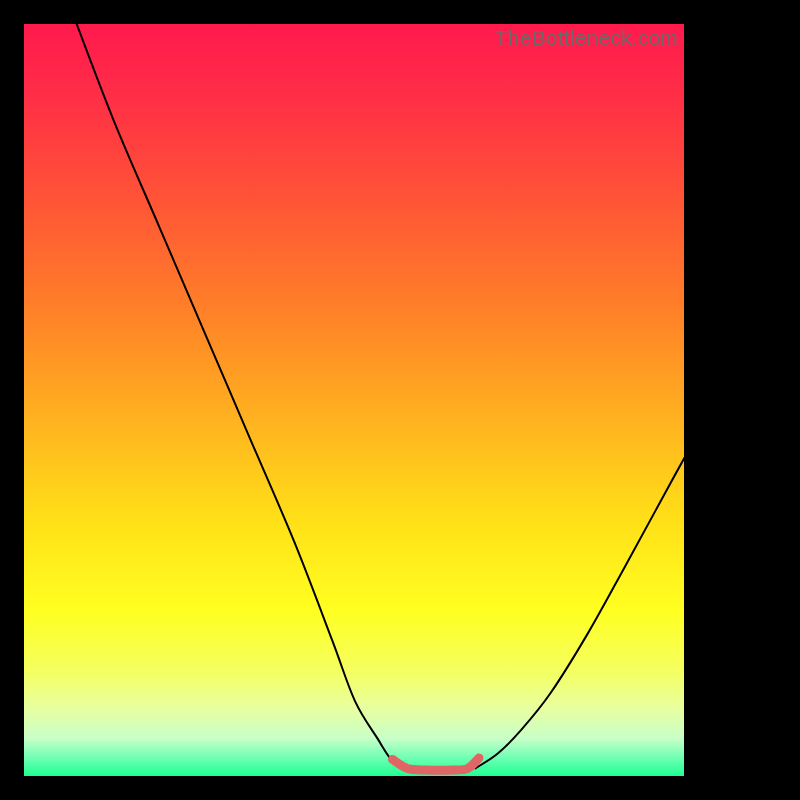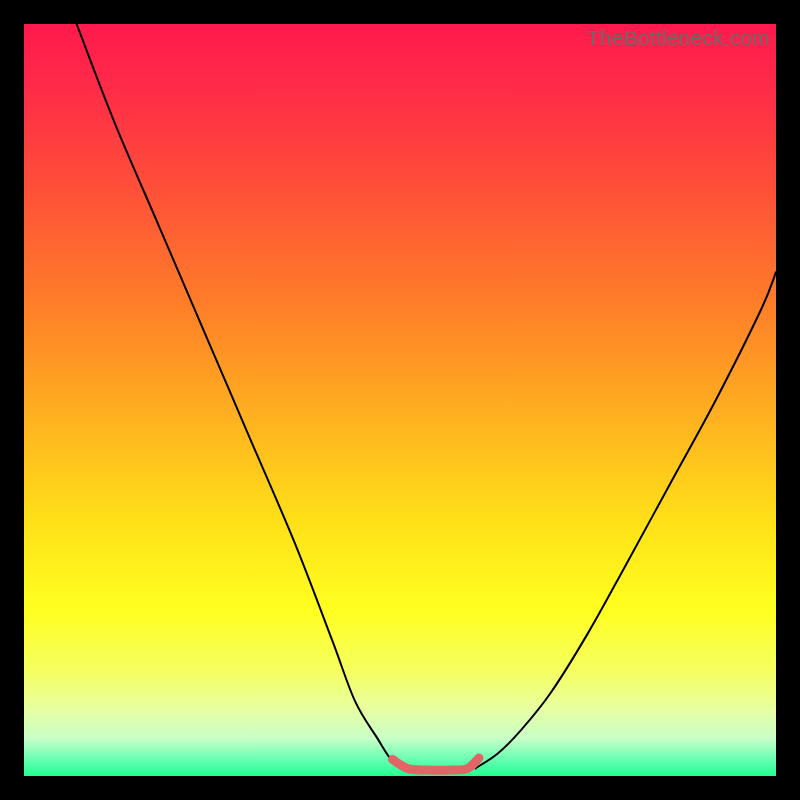--- a/index.html
+++ b/index.html
@@ -16,21 +16,21 @@
     top: 0;
     width: 800px;
     height: 800px;
     box-sizing: border-box;
     border: 24px solid #000;
   }
   .plot-area {
     position: absolute;
     left: 24px;
     top: 24px;
-    width: 752px;
+    width: 660px;
     height: 752px;
     overflow: hidden;
   }
   .gradient {
     position: absolute;
     inset: 0;
     background: linear-gradient(to bottom,
       #ff1a4d 0%,
       #ff2a48 8%,
       #ff5038 22%,

